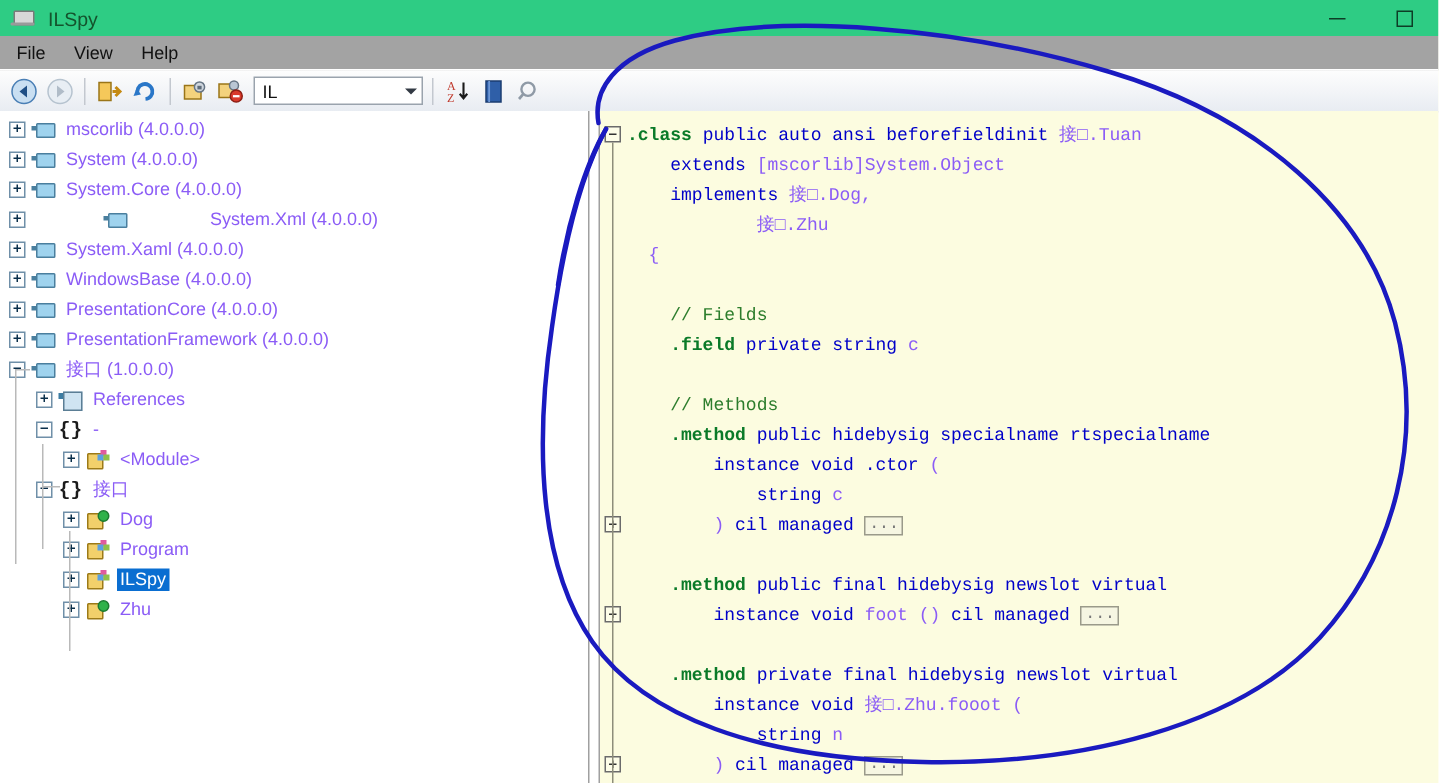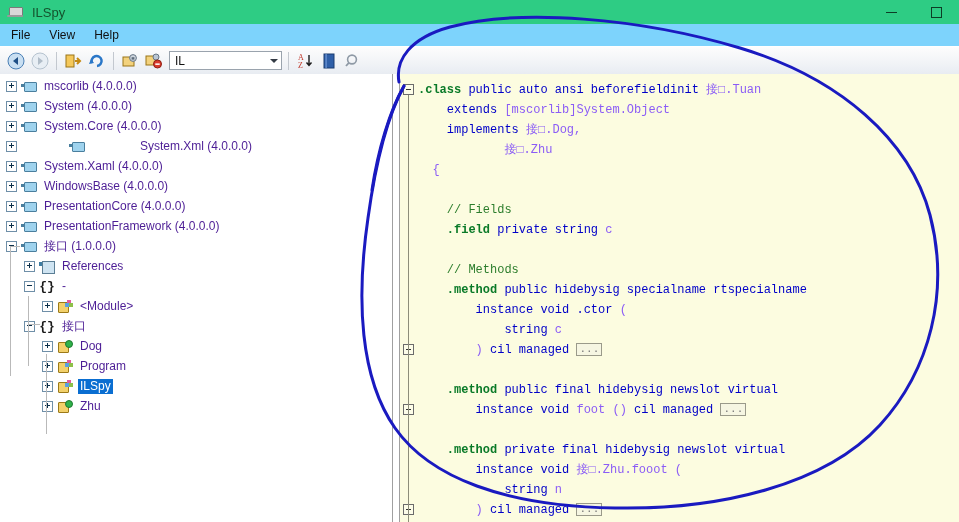--- a/index.html
+++ b/index.html
@@ -69,21 +69,21 @@
   }
   .win-btn .max-glyph {
     width: 11px; height: 11px;
     border: 1.5px solid #0d3d26;
     box-sizing: border-box;
   }
 
   
   .menubar {
     height: 22px;
-    background: #7dd3fc;
+    background: #a3a3a3;
     display: flex;
     align-items: center;
     padding-left: 7px;
     border-bottom: 1px solid #ffffff;
   }
   .menu-item {
     font-size: 12px;
     color: #111;
     padding: 2px 9px 2px 4px;
     margin-right: 6px;
@@ -272,21 +272,21 @@
   .ico-cls.iface .circle {
     position: absolute; right: 0px; top: 1px;
     width: 8px; height: 8px;
     border-radius: 50%;
     background: #2fb24a;
     border: 1px solid #1d7a31;
     box-sizing: border-box;
   }
 
   .tlabel {
-    color: #4c1d95;
+    color: #8b5cf6;
     font-size: 12px;
     padding: 0 2px;
     line-height: 15px;
   }
   .tlabel.sel {
     background: #0a6ed1;
     color: #ffffff;
   }
 
   

